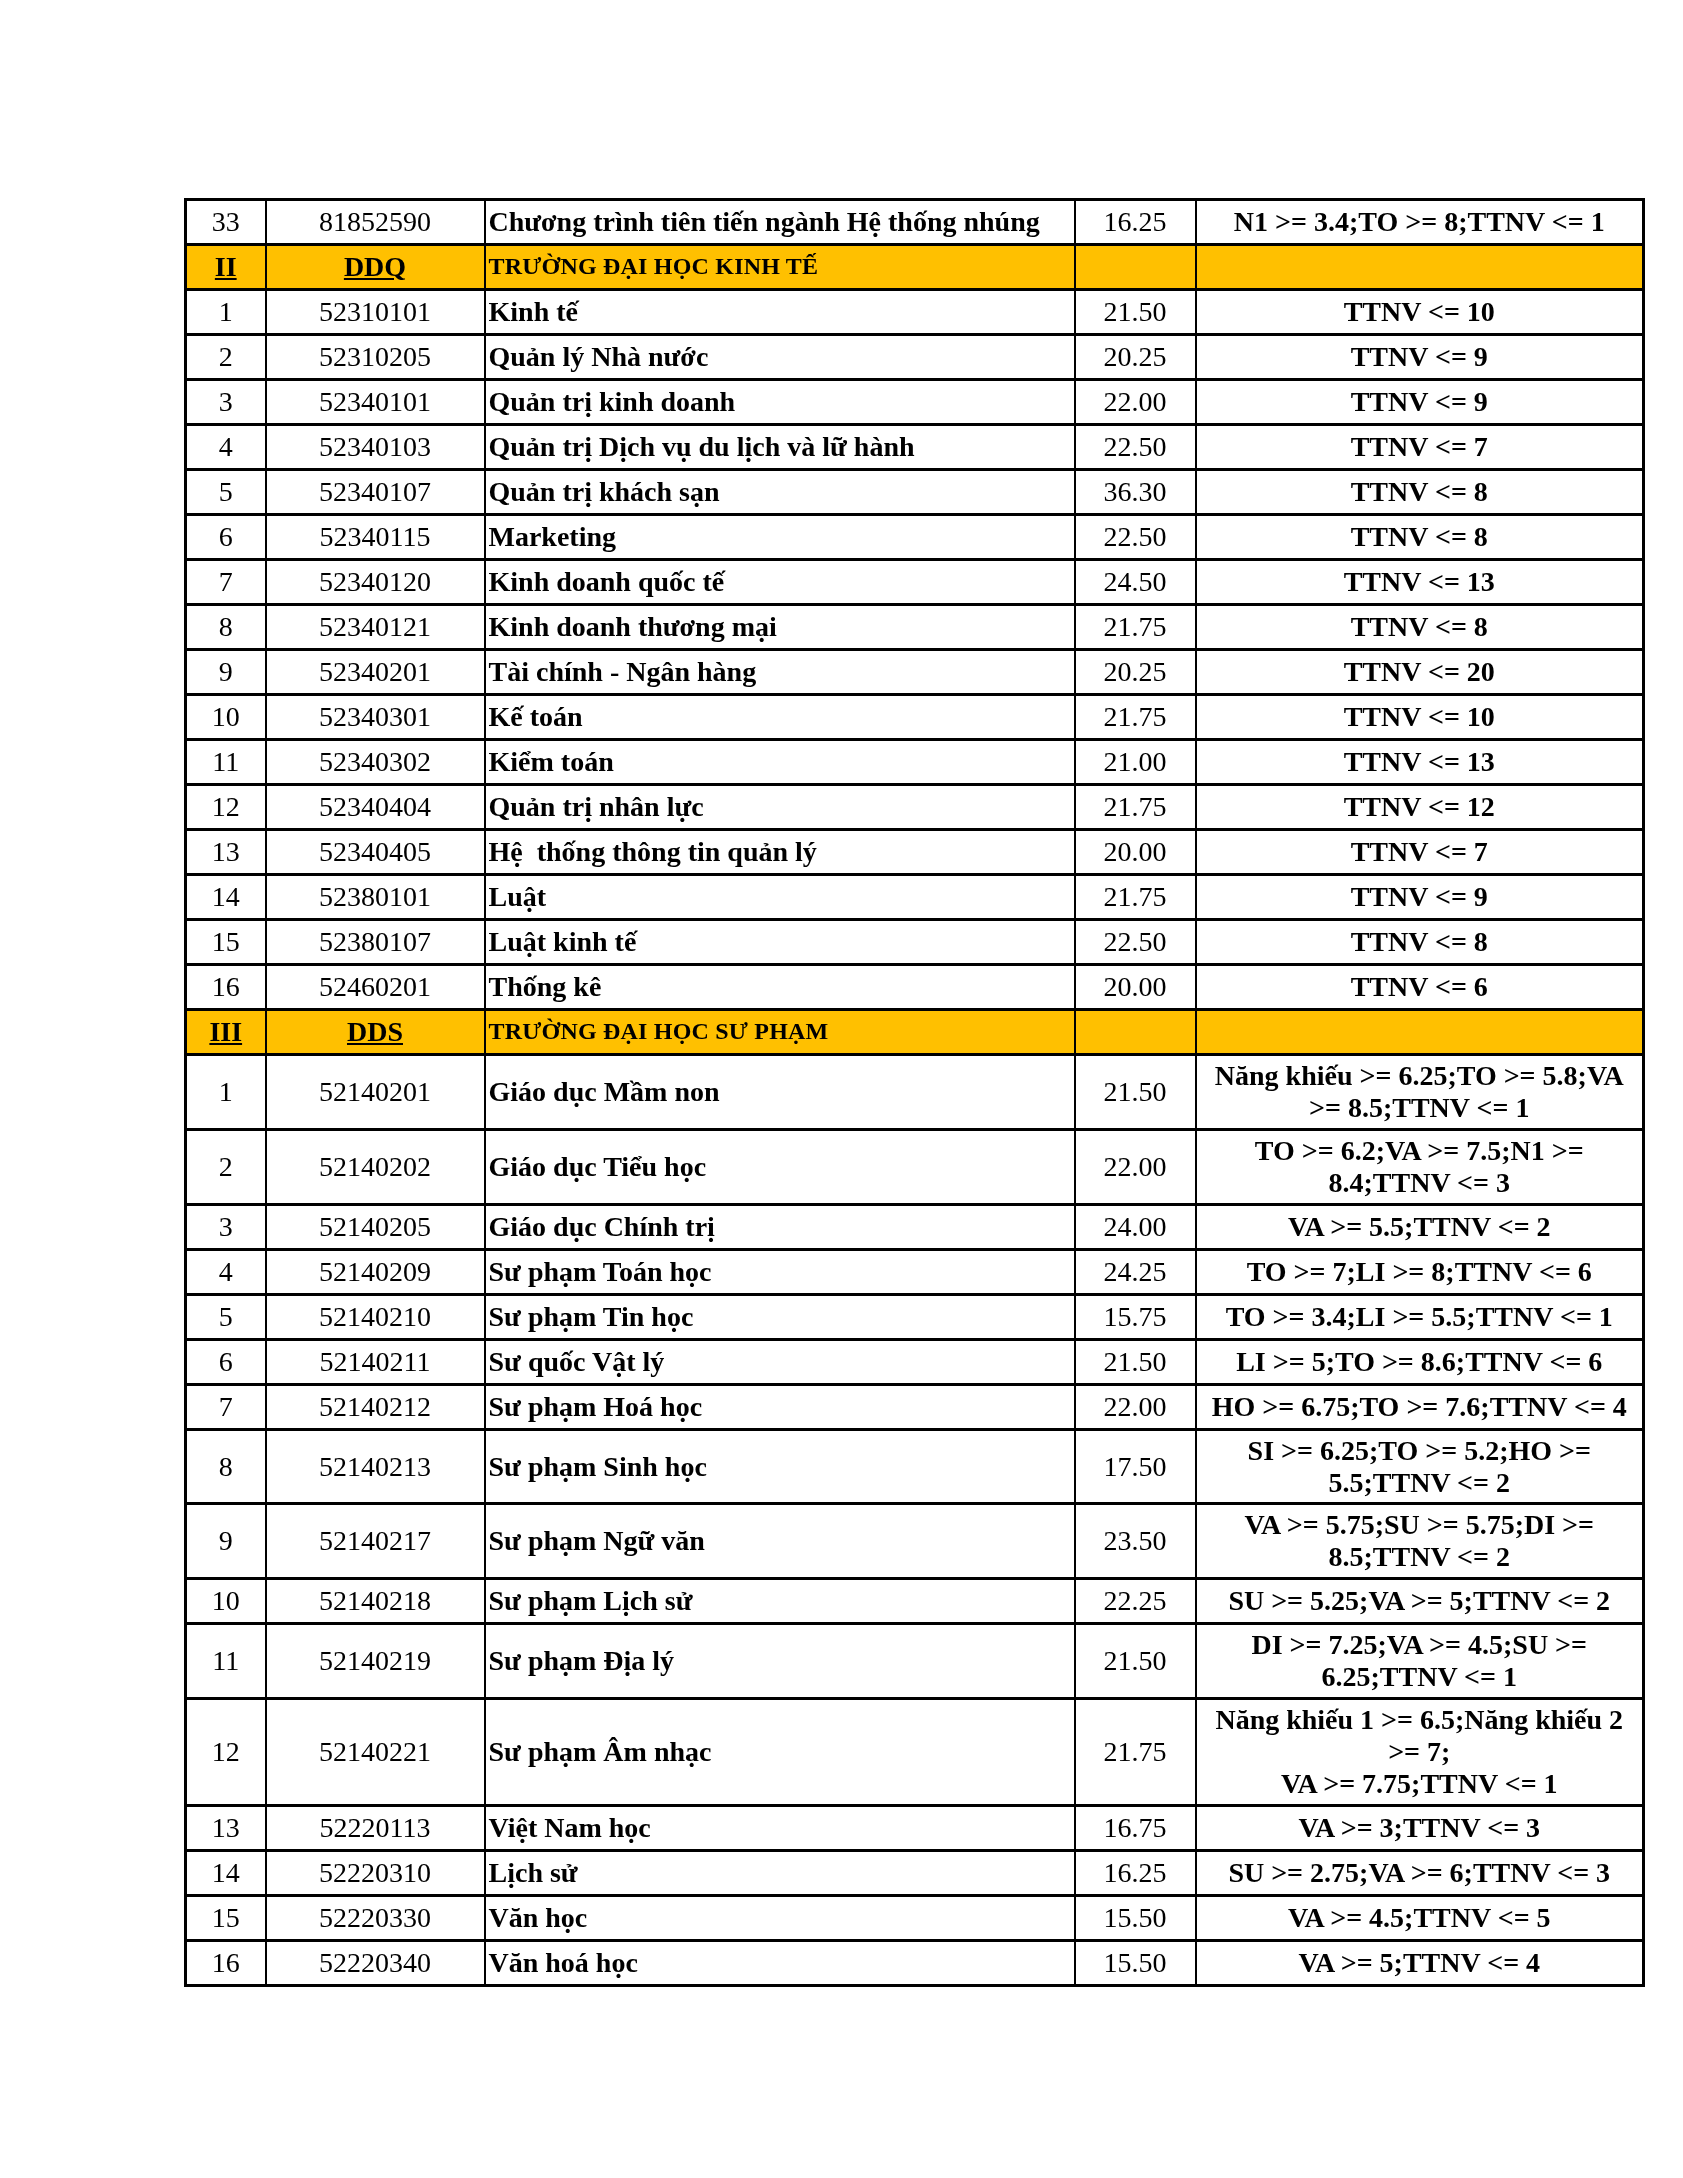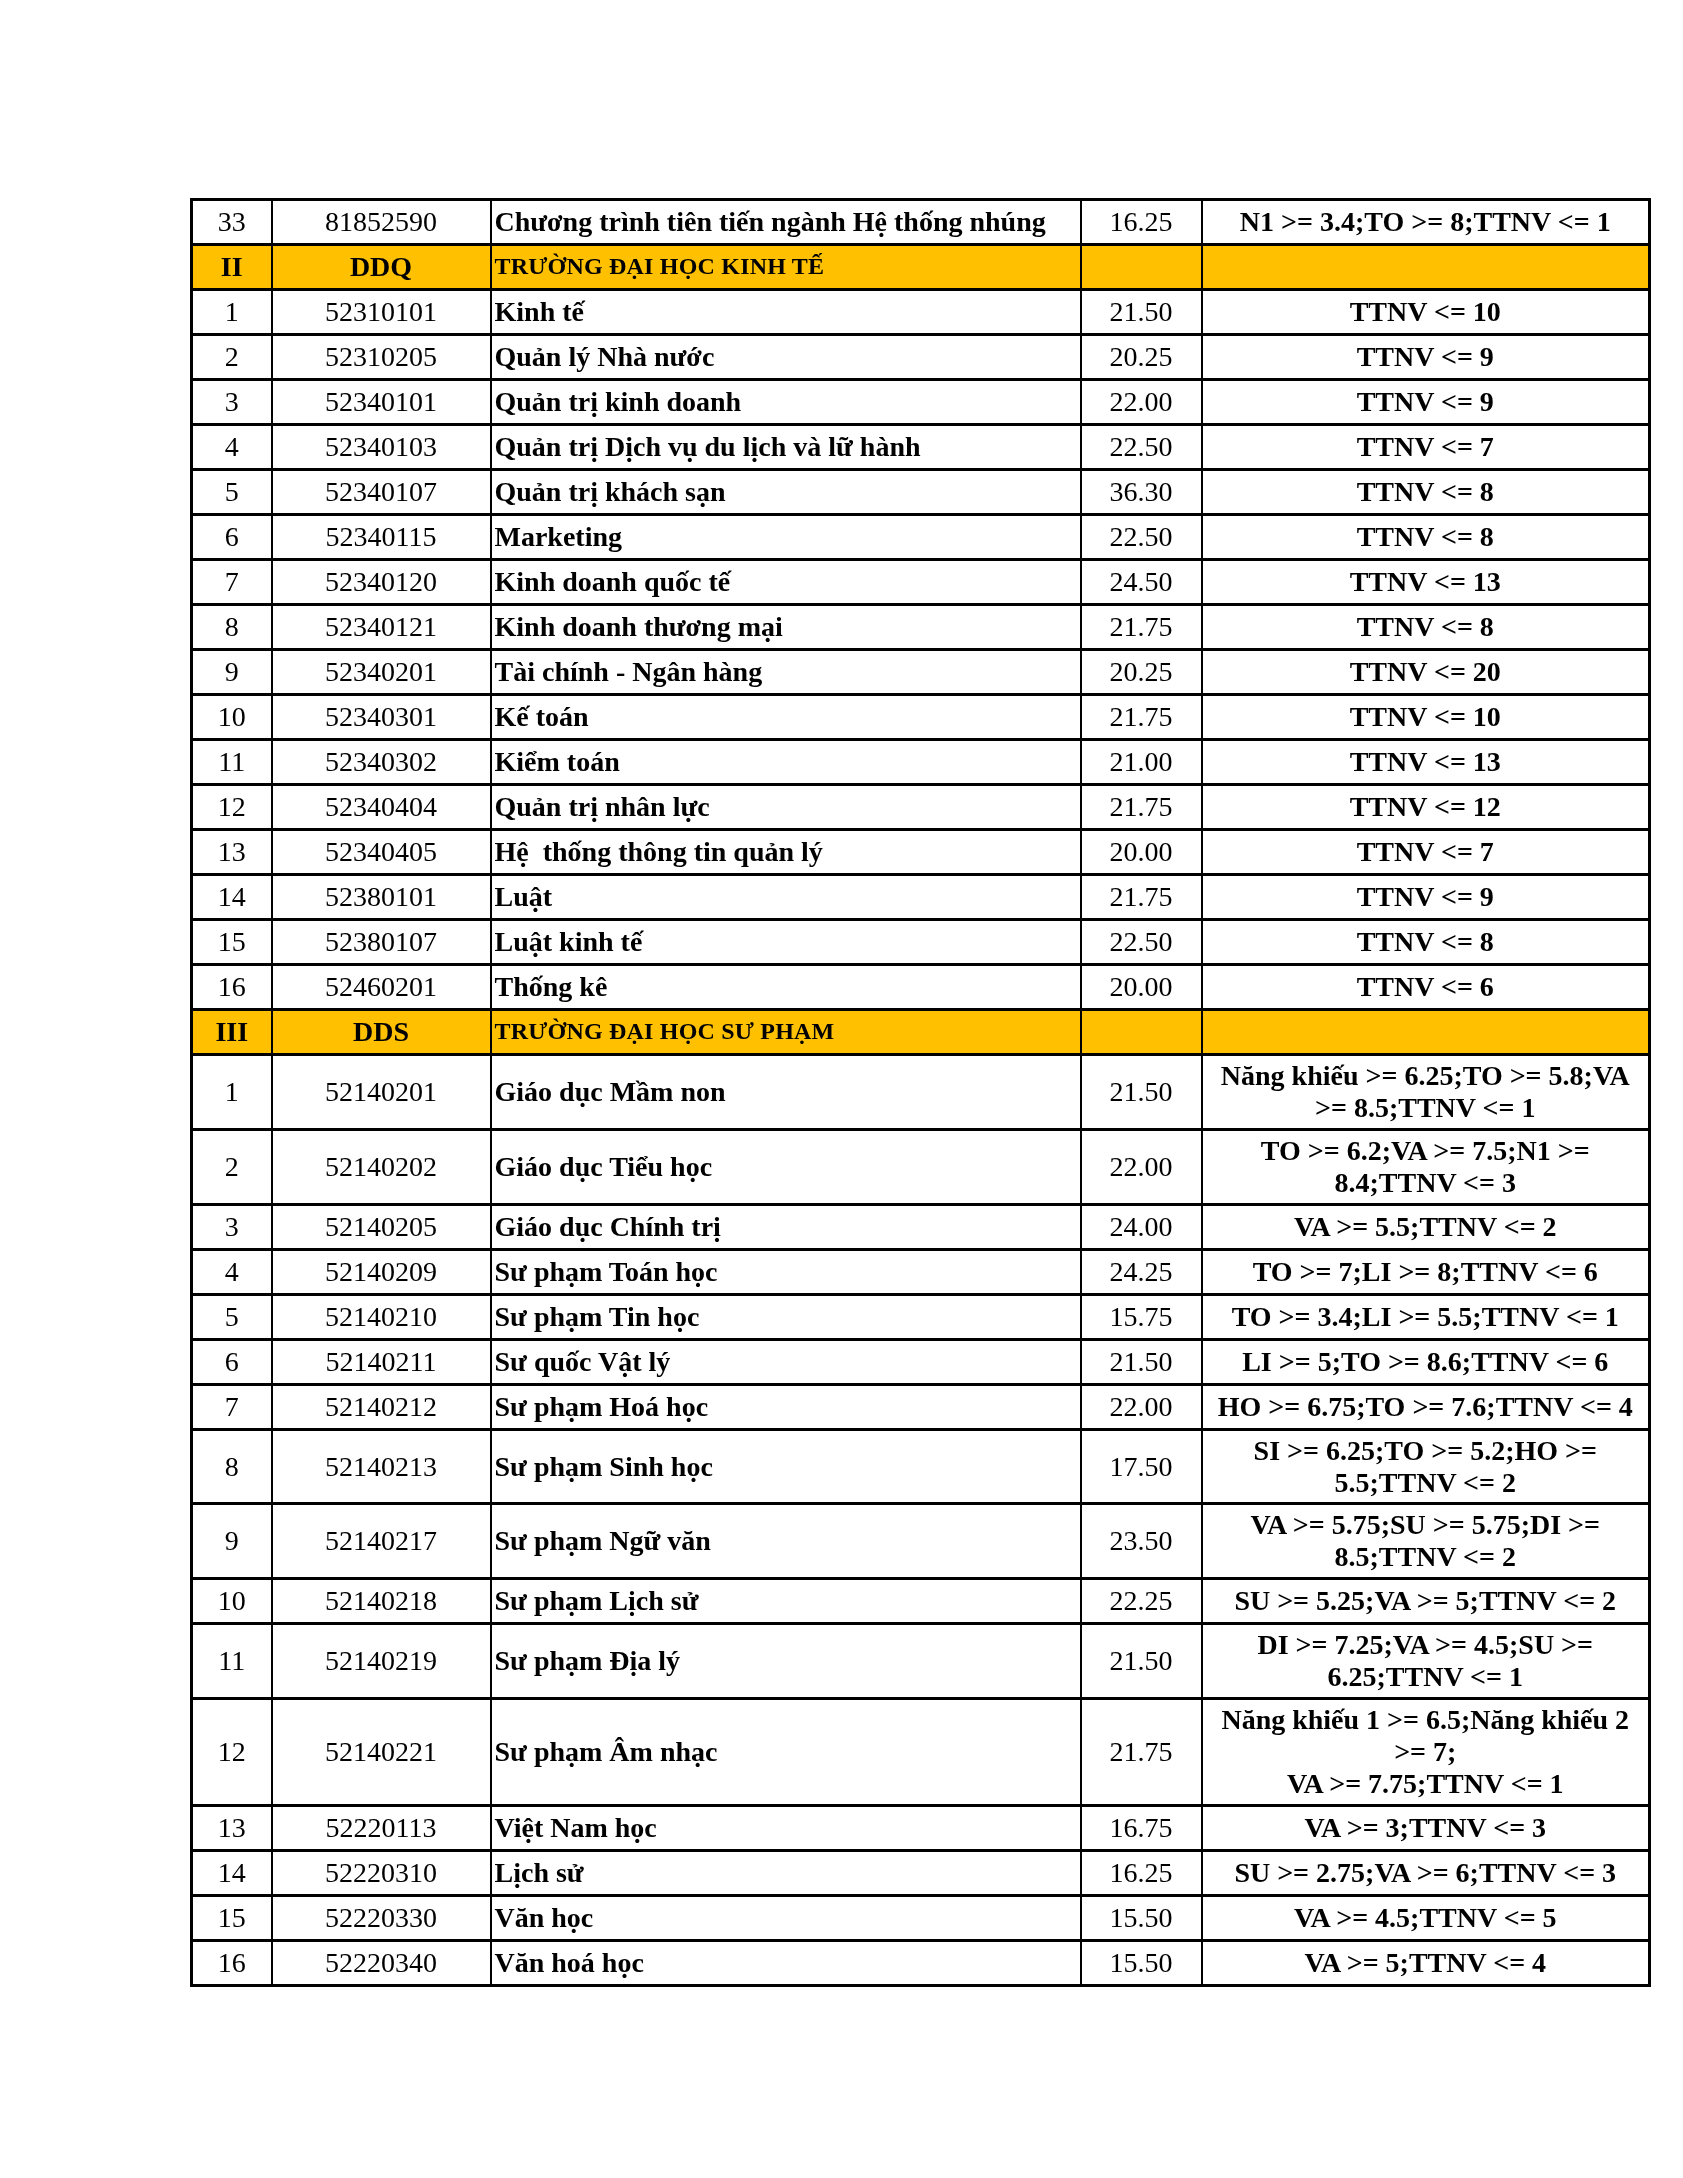--- a/index.html
+++ b/index.html
@@ -15,21 +15,21 @@
   }
   .page {
     position: relative;
     width: 1683px;
     height: 2178px;
     background: #ffffff;
     overflow: hidden;
   }
   table.tbl {
     position: absolute;
-    left: 190px;
+    left: 184px;
     top: 198px;
     width: 1458px;
     border-collapse: collapse;
     table-layout: fixed;
     border: 3px solid #000;
   }
   table.tbl td {
     border-left: 2px solid #000;
     border-right: 2px solid #000;
     border-top: 3px solid #000;
@@ -58,20 +58,21 @@
     background: #FFC000;
     font-weight: bold;
   }
   tr.section td.name {
     font-size: 24px;
     white-space: nowrap;
     letter-spacing: 0.2px;
   }
   tr.section td.no, tr.section td.code {
     font-size: 28px;
+    text-decoration: underline;
   }
 </style>
 </head>
 <body>
 
 <div class="page">
   <table class="tbl">
     <colgroup id="table-colgroup">
         <col style="width: 80px;">
         <col style="width: 219px;">

